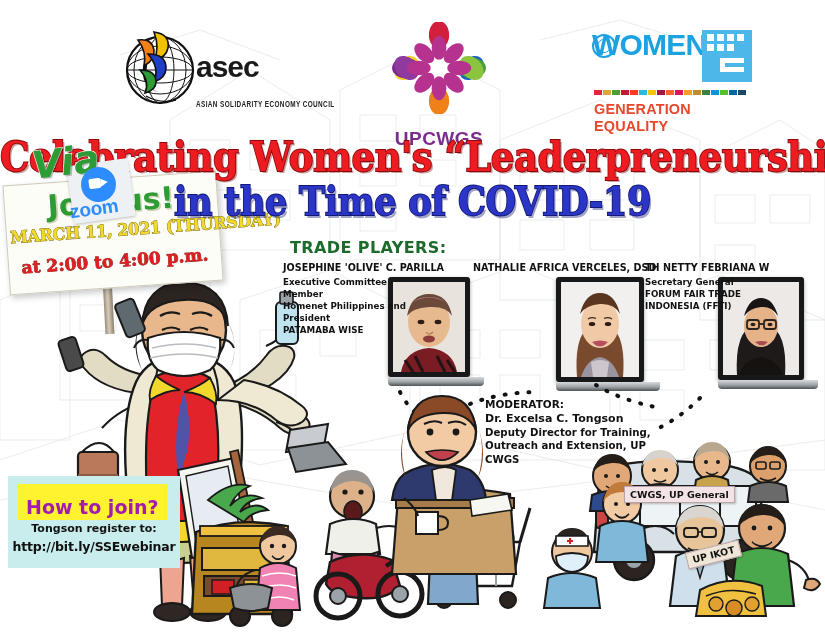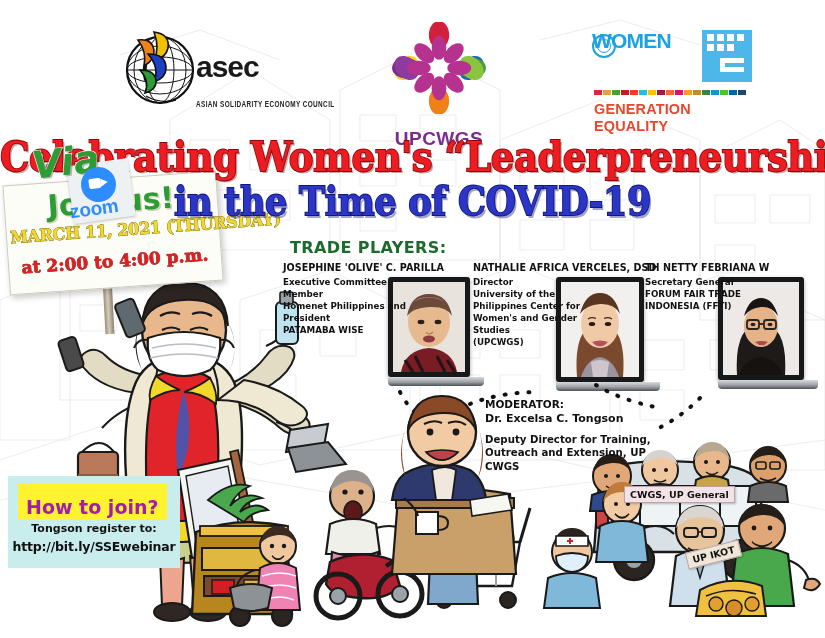--- a/index.html
+++ b/index.html
@@ -18,21 +18,21 @@
     font-size:30px;font-weight:700;letter-spacing:-1px;color:#1a1a1a;line-height:1;}
   .asec-tag{position:absolute;left:78px;top:74px;font-size:6.4px;font-weight:700;
     letter-spacing:.4px;color:#222;white-space:nowrap;transform:scaleY(1.45);transform-origin:left top;}
 
   .logo-cwgs{position:absolute;left:378px;top:22px;width:122px;height:118px;text-align:center;}
   .cwgs-word{font-size:19px;font-weight:700;color:#7b2d8e;letter-spacing:.5px;margin-top:10px;}
 
   .logo-un{position:absolute;left:592px;top:26px;width:160px;height:110px;}
   .un-text{position:absolute;left:0;top:6px;color:#1aa3e0;font-weight:700;line-height:.88;}
   .un-l1{font-size:27px;letter-spacing:-.5px;padding-left:22px;}
-  .un-l2{font-size:21px;letter-spacing:-.8px;}
+  .un-l2{font-size:30px;letter-spacing:-.8px;}
   .un-emblem{position:absolute;left:0;top:8px;width:20px;height:20px;border-radius:50%;
     border:2px solid #1aa3e0;}
   .un-emblem:before{content:"";position:absolute;inset:3px;border-radius:50%;
     border:1px solid #1aa3e0;}
   .un-glyph{position:absolute;right:0;top:4px;width:50px;height:52px;background:#4cb7e8;}
   .sdgbar{position:absolute;left:2px;top:64px;width:152px;height:5px;display:flex;gap:1px;}
   .sdgbar i{flex:1;height:100%;display:block;}
   .un-gen{position:absolute;left:2px;top:74px;font-size:15px;font-weight:700;
     color:#e8472c;letter-spacing:.2px;transform:scaleX(.96);transform-origin:left top;}
 
@@ -105,21 +105,21 @@
   .lt2 .lt-screen{width:78px;height:95px;}
   .lt2 .lt-base{width:104px;}
   .lt3{left:718px;top:277px;}
   .lt3 .lt-screen{width:76px;height:93px;}
   .lt3 .lt-base{width:100px;}
 
   
   .mod{position:absolute;left:485px;top:398px;width:170px;z-index:6;}
   .mod-head{font-size:10.5px;font-weight:700;color:#111;font-family:"DejaVu Sans",sans-serif;}
   .mod-name{font-size:11px;font-weight:700;color:#111;margin-top:2px;font-family:"DejaVu Sans",sans-serif;}
-  .mod-role{font-size:10.2px;font-weight:700;color:#111;line-height:1.3;margin-top:8px;
+  .mod-role{font-size:10.2px;font-weight:700;color:#111;line-height:1.3;margin-top:1px;
     font-family:"DejaVu Sans",sans-serif;white-space:nowrap;}
 
   
   .howto{position:absolute;left:8px;top:476px;width:172px;height:92px;background:#c9ecec;z-index:6;}
   .ht-title{position:absolute;left:10px;top:8px;font-size:19px;font-weight:700;color:#a21caf;
     background:#fff22e;padding:12px 8px 2px;font-family:"DejaVu Sans",sans-serif;}
   .ht-sub{position:absolute;left:0;right:0;top:46px;text-align:center;font-size:11px;font-weight:700;
     color:#111;font-family:"DejaVu Sans",sans-serif;}
   .ht-url{position:absolute;left:0;right:0;top:63px;text-align:center;font-size:12.5px;font-weight:700;
     color:#111;font-family:"DejaVu Sans",sans-serif;letter-spacing:-.2px;}
@@ -285,26 +285,20 @@
 
   <div class="sp sp1">
     <div class="sp-name">JOSEPHINE 'OLIVE' C. PARILLA</div>
     <div class="sp-role" style="white-space:pre-line">Executive Committee Member
 Homenet Philippines and
 President
 PATAMABA WISE</div>
   </div>
   <div class="sp sp2">
     <div class="sp-name">NATHALIE AFRICA VERCELES, DSD</div>
-    <div class="sp-role" style="white-space:pre-line">Director
-University of the
-Philippines Center for
-Women's and Gender
-Studies
-(UPCWGS)</div>
   </div>
   <div class="sp sp3">
     <div class="sp-name">TH NETTY FEBRIANA W</div>
     <div class="sp-role" style="white-space:pre-line">Secretary General
 FORUM FAIR TRADE
 INDONESIA (FFTI)</div>
   </div>
 
   <div class="laptop lt1">
     <div class="lt-screen">

